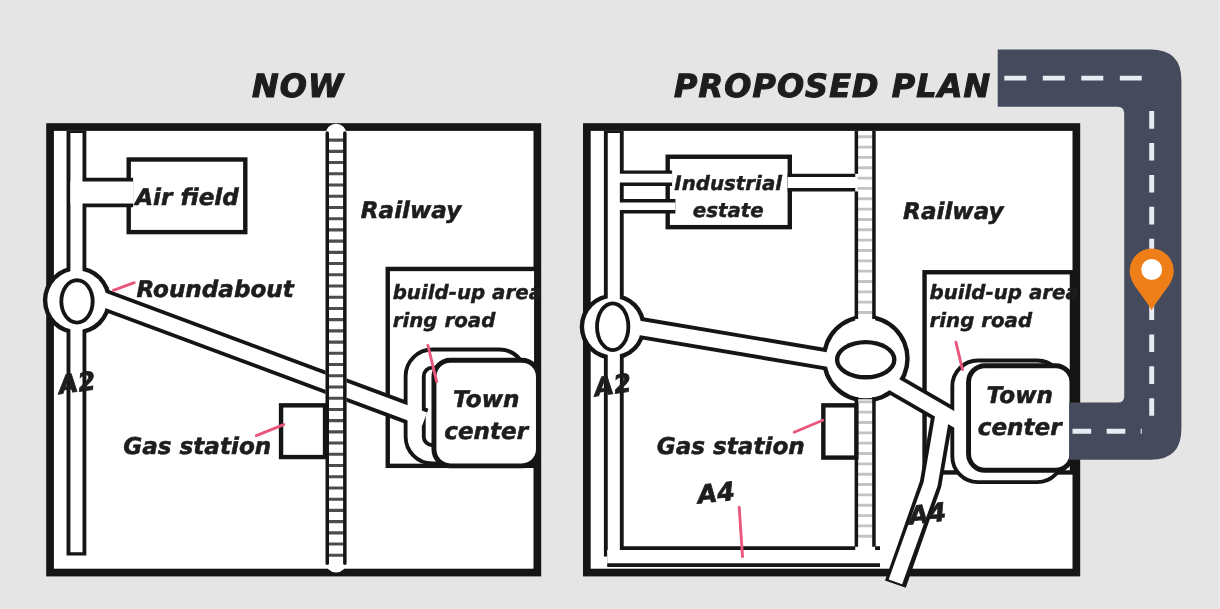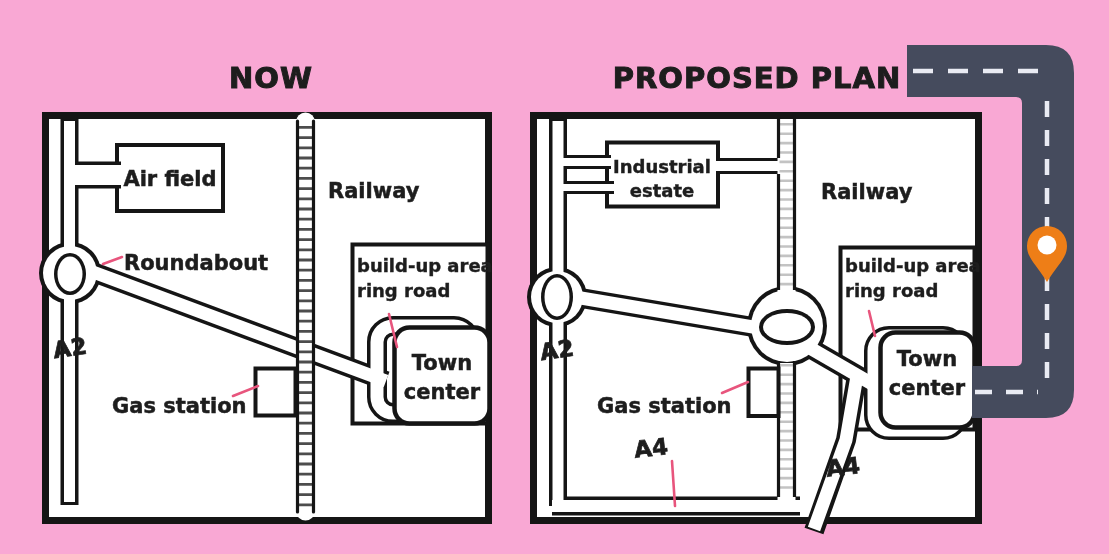--- a/index.html
+++ b/index.html
@@ -6,21 +6,21 @@
     --line:#151515;
     --pink:#e8557d;
     --rung-now:#4d4d4d;
     --rung-prop:#c3c3c3;
     --road-dark:#454b5d;
     --road-dash:#e9ebf3;
     --pin:#ee7e17;
     --text:#1d1d1d;
   }
   html,body{margin:0;padding:0;background:#ffffff;}
-  .stage{width:1109px;height:554px;position:relative;background:#f9a8d4;overflow:hidden;}
+  .stage{width:1109px;height:554px;position:relative;background:#e5e5e5;overflow:hidden;font-style:italic;}
   svg{display:block;}
   text{
     font-family:"DejaVu Sans","Liberation Sans",sans-serif;
     font-weight:bold;
     fill:var(--text);
   }
   .title{font-size:29px;letter-spacing:1px;paint-order:stroke;stroke:var(--text);stroke-width:1;}
   .lbl{font-size:21px;paint-order:stroke;stroke:var(--text);stroke-width:.5;}
   .lbl-sm{font-size:18px;paint-order:stroke;stroke:var(--text);stroke-width:.4;}
   .lbl-road{font-size:23px;paint-order:stroke;stroke:var(--text);stroke-width:.7;}

